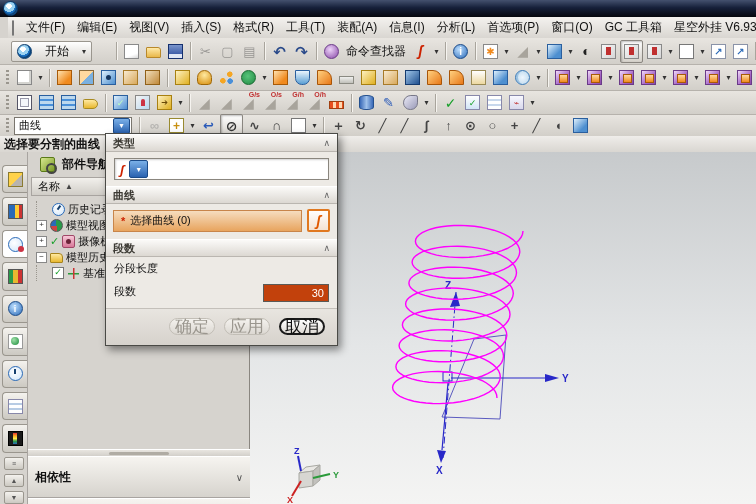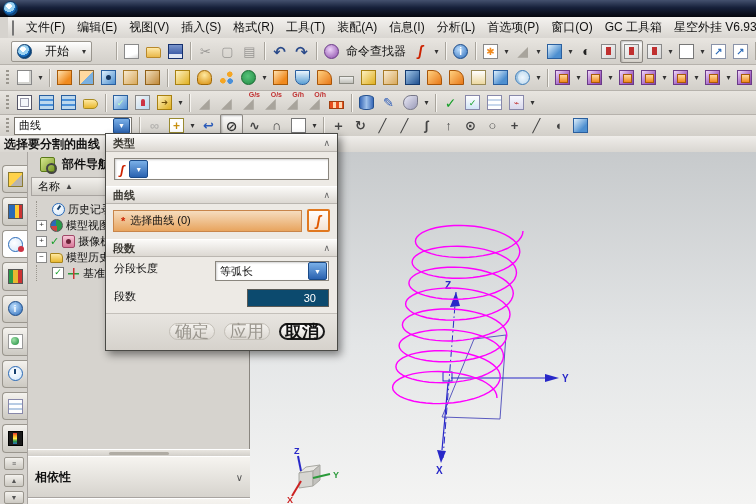--- a/index.html
+++ b/index.html
@@ -191,27 +191,27 @@
   .selrow{display:flex;align-items:center;gap:5px;margin:5px 7px 7px}
   .selband{flex:1;height:22px;display:flex;align-items:center;padding:0 7px;box-sizing:border-box;
     background:linear-gradient(#f6ddbf,#e8a45e);border:1px solid #c8854a}
   .star{color:#cc2200;font-weight:bold;margin-right:5px}
   .selbtn{width:23px;height:23px;box-sizing:border-box;border:2px solid #e07820;border-radius:2px;
     background:linear-gradient(#ffffff,#f4e2d2);display:flex;align-items:center;justify-content:center;
     color:#e05800;font-weight:bold;font-style:italic;font-size:14px}
   .frow{display:flex;align-items:flex-start;padding:4px 8px;gap:6px}
   .flabel{white-space:nowrap}
   .fcombo{margin-left:auto;width:112px;height:18px}
-  .dinput{margin-left:auto;width:56px;height:16px;background:#0c4a6e;border:1px solid #5a5a56;color:#fff;
-    display:flex;align-items:center;justify-content:flex-end;padding:0 12px;box-sizing:content-box}
+  .dinput{margin-left:auto;width:56px;height:16px;background:#c2410c;border:1px solid #5a5a56;color:#fff;
+    display:flex;align-items:center;justify-content:flex-end;padding:0 4px;box-sizing:content-box}
   .btnrow{display:flex;justify-content:flex-end;gap:9px;padding:9px 12px 10px;margin-top:2px;
     background:linear-gradient(#e8e5e0,#d6d2cc);border-top:1px solid #c4c0ba}
   .dbtn2{width:46px;height:17px;border-radius:9px;display:flex;align-items:center;justify-content:center;font-size:17px;box-sizing:border-box}
   .dbtn2.disabled{background:linear-gradient(#f4f2ee,#dcd8d2);color:#9a968e;border:1px solid #c2beb6}
-  .dbtn2.primary{background:linear-gradient(#ffffff,#dfdbd5);color:#111;border:2px solid #1a1a1a;font-weight:bold}
+  .dbtn2.primary{background:linear-gradient(#ffffff,#dfdbd5);color:#111;border:2px solid #1a1a1a;font-weight:normal}
 </style>
 </head>
 <body>
 
 <div id="screen">
 
   <div id="titlebar">
     <span class="nxlogo"></span>
   </div>
 
@@ -708,24 +708,20 @@
       </div>
       <span class="selbtn">ʃ</span>
     </div>
 
     <div class="sect">
       <span>段数</span>
       <span class="chev">∧</span>
     </div>
     <div class="frow">
       <span class="flabel">分段长度</span>
-      <div class="dcombo fcombo">
-        <span class="dcval" style="padding-left:4px">等弧长</span>
-        <span class="dcdrop">▼</span>
-      </div>
     </div>
     <div class="frow">
       <span class="flabel">段数</span>
       <span class="dinput">30</span>
     </div>
 
     <div class="btnrow">
       <span class="dbtn2 disabled">确定</span>
       <span class="dbtn2 disabled">应用</span>
       <span class="dbtn2 primary">取消</span>

